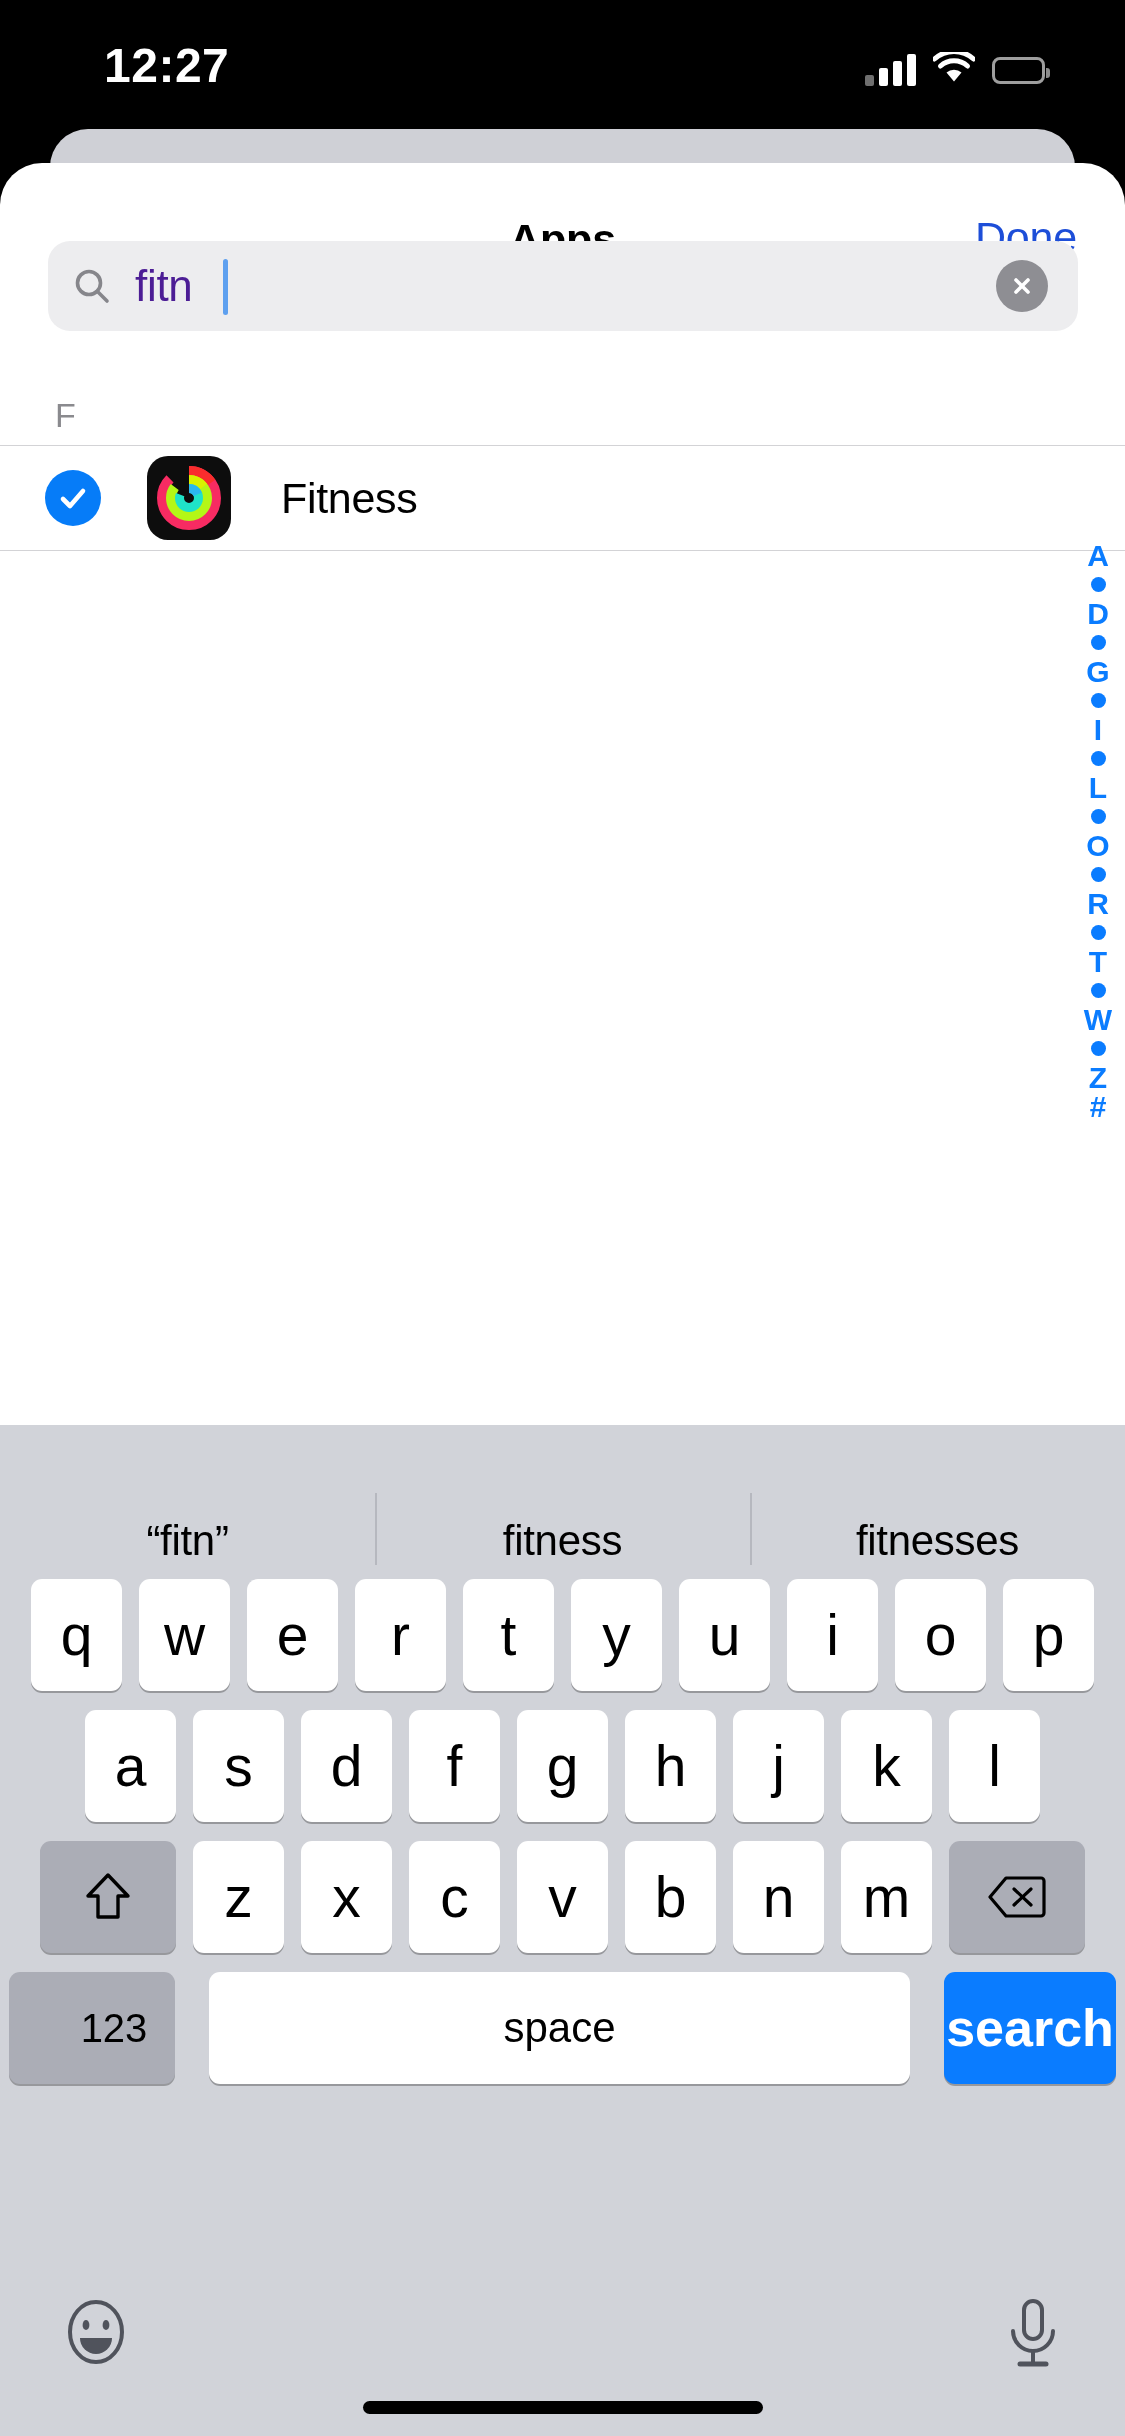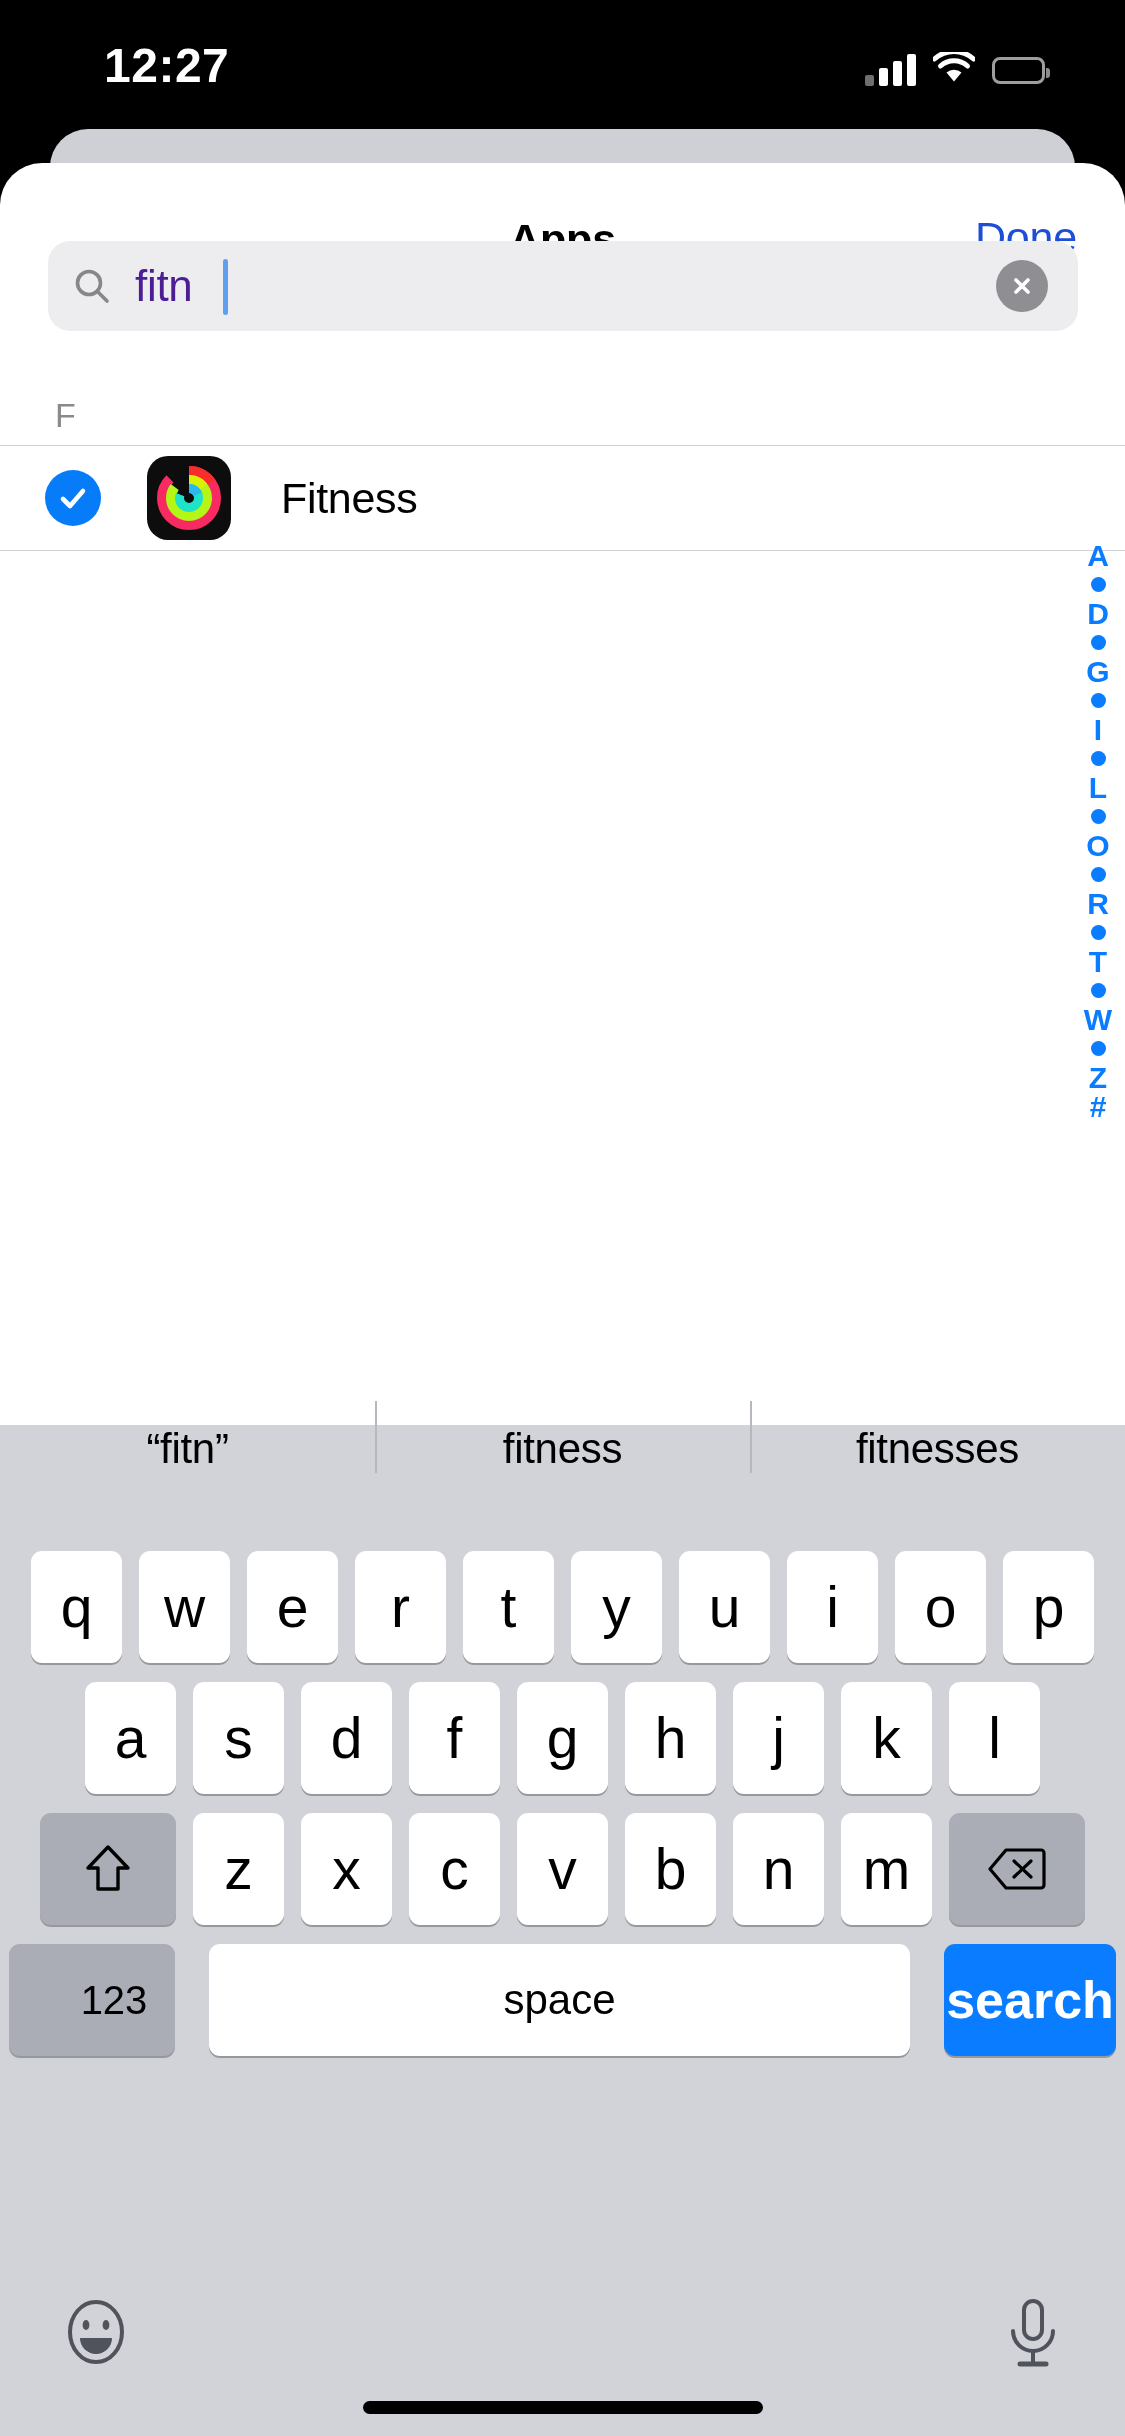--- a/index.html
+++ b/index.html
@@ -125,21 +125,21 @@
     width:15px; height:15px; border-radius:50%; background:#0a7cff;
     margin:7px 0;
   }
 
   
   #keyboard {
     position:absolute; left:0; top:1425px; width:1125px; height:1011px;
     background:#d1d3d9;
   }
   #suggestions {
-    height:112px; display:flex; align-items:flex-start; position:relative;
+    height:112px; display:flex; align-items:flex-end; position:relative;margin-top:28px;
   }
   .sugg {
     flex:1; text-align:center; font-size:42px; color:#000;
     letter-spacing:-0.3px; position:relative;
   }
   .sugg + .sugg::before {
     content:""; position:absolute; left:0; top:-24px; height:72px;
     width:2px; background:#b6b8bf;
   }
   .krow { display:flex; justify-content:center; align-items:center; }

